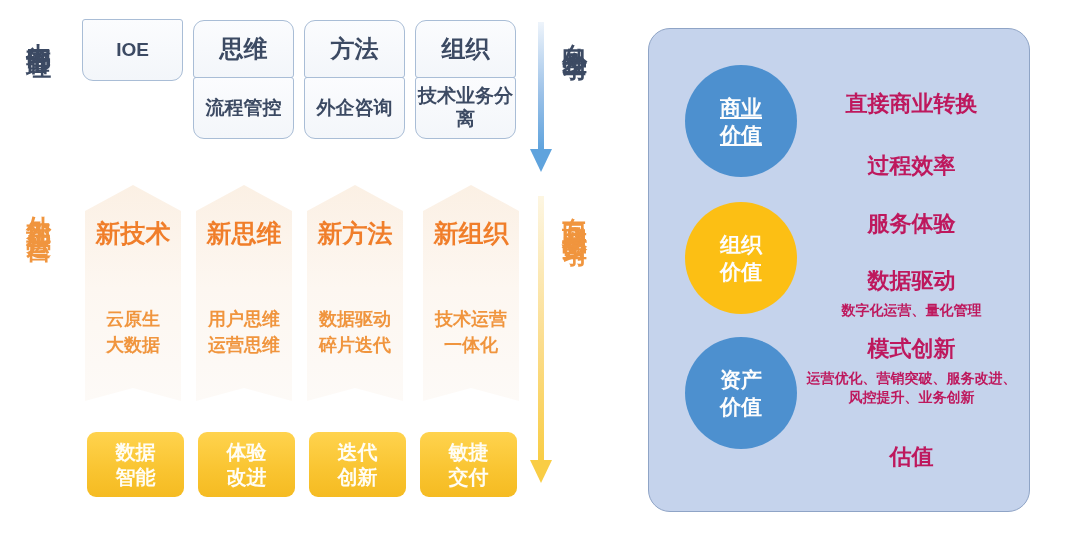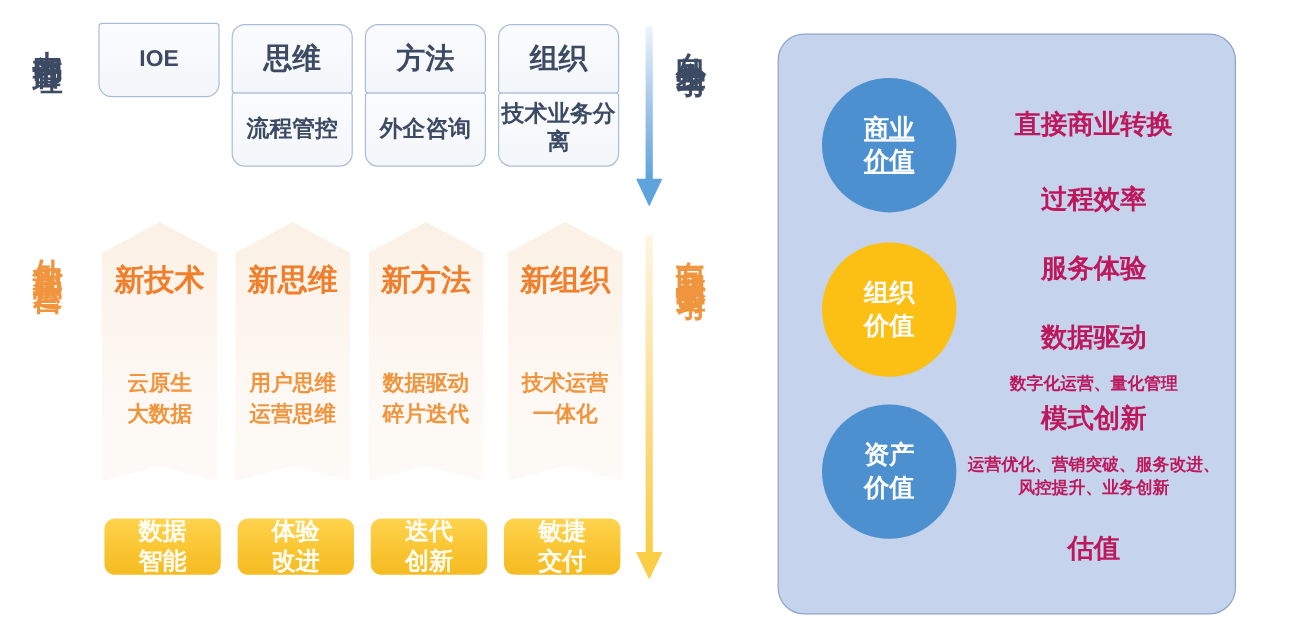--- a/index.html
+++ b/index.html
@@ -111,21 +111,21 @@
     color: #f0953e;
     line-height: 1.45;
     text-align: center;
   }
 
   
   .chip {
     position: absolute;
     top: 432px;
     width: 97px;
-    height: 47px;
+    height: 65px;
     border-radius: 9px;
     background: linear-gradient(180deg, #ffd34e 0%, #f9c430 60%, #f5bb22 100%);
     display: flex;
     align-items: center;
     justify-content: center;
     text-align: center;
     color: #fffdf4;
     font-size: 20px;
     font-weight: bold;
     line-height: 1.25;
@@ -210,21 +210,21 @@
   }
   .vtext .main {
     font-size: 22px;
     font-weight: bold;
     white-space: nowrap;
   }
   .vtext .detail {
     font-size: 14px;
     font-weight: bold;
     line-height: 1.35;
-    margin-top: 16px;
+    margin-top: 6px;
   }
   #vtext-0 { top: 60px; }
   #vtext-1 { top: 122px; }
   #vtext-2 { top: 180px; }
   #vtext-3 { top: 237px; }
   #vtext-4 { top: 305px; }
   #vtext-5 { top: 413px; }
 </style>
 </head>
 <body>

